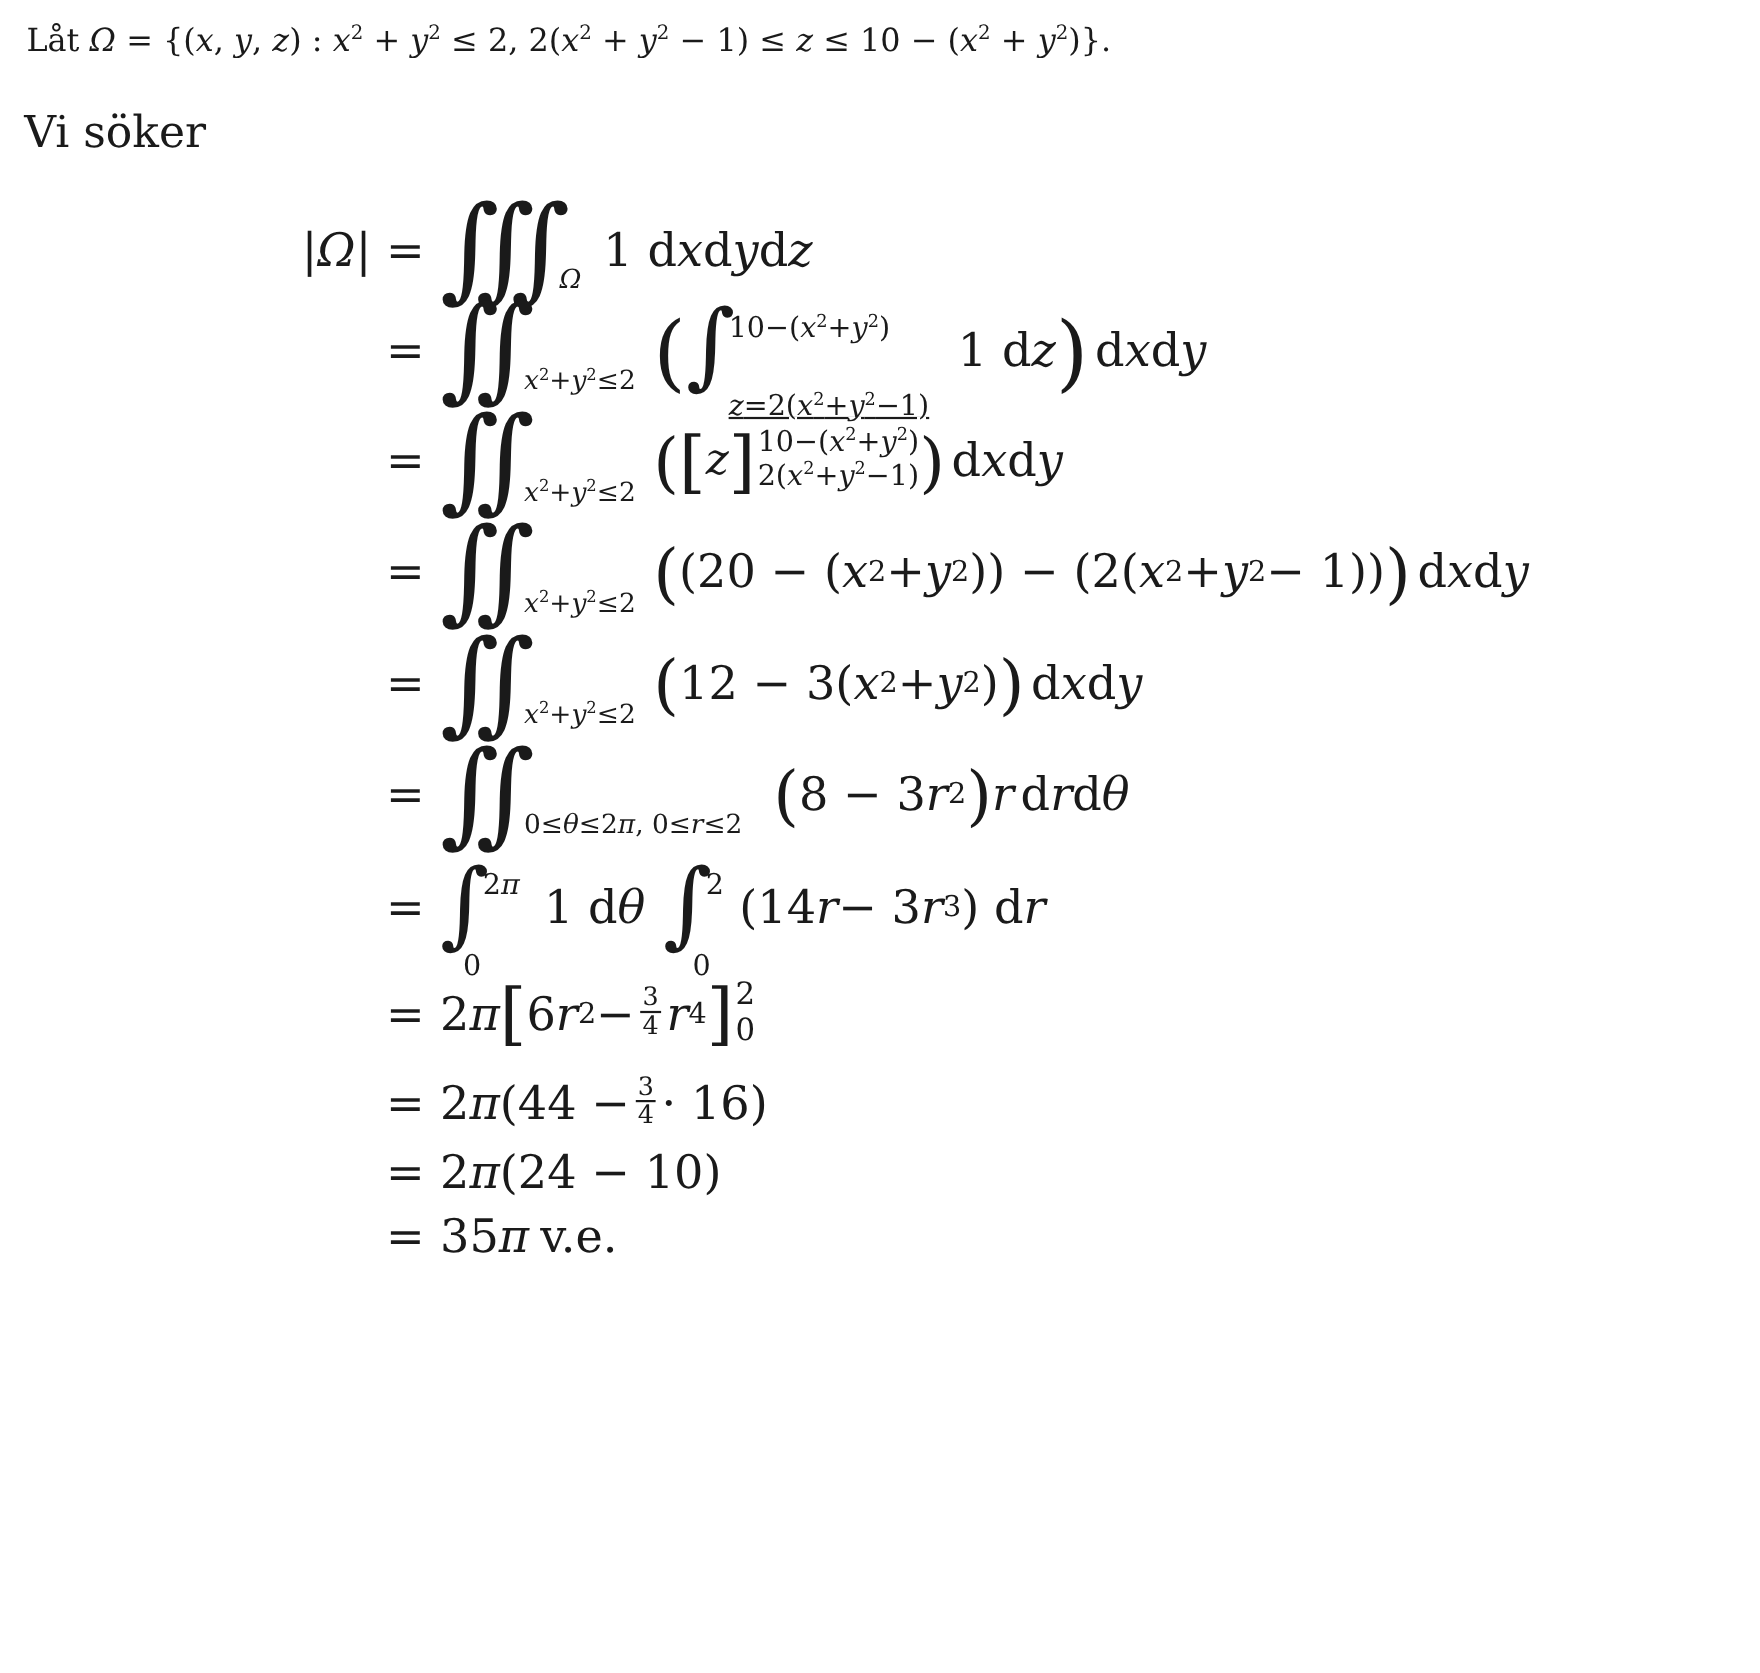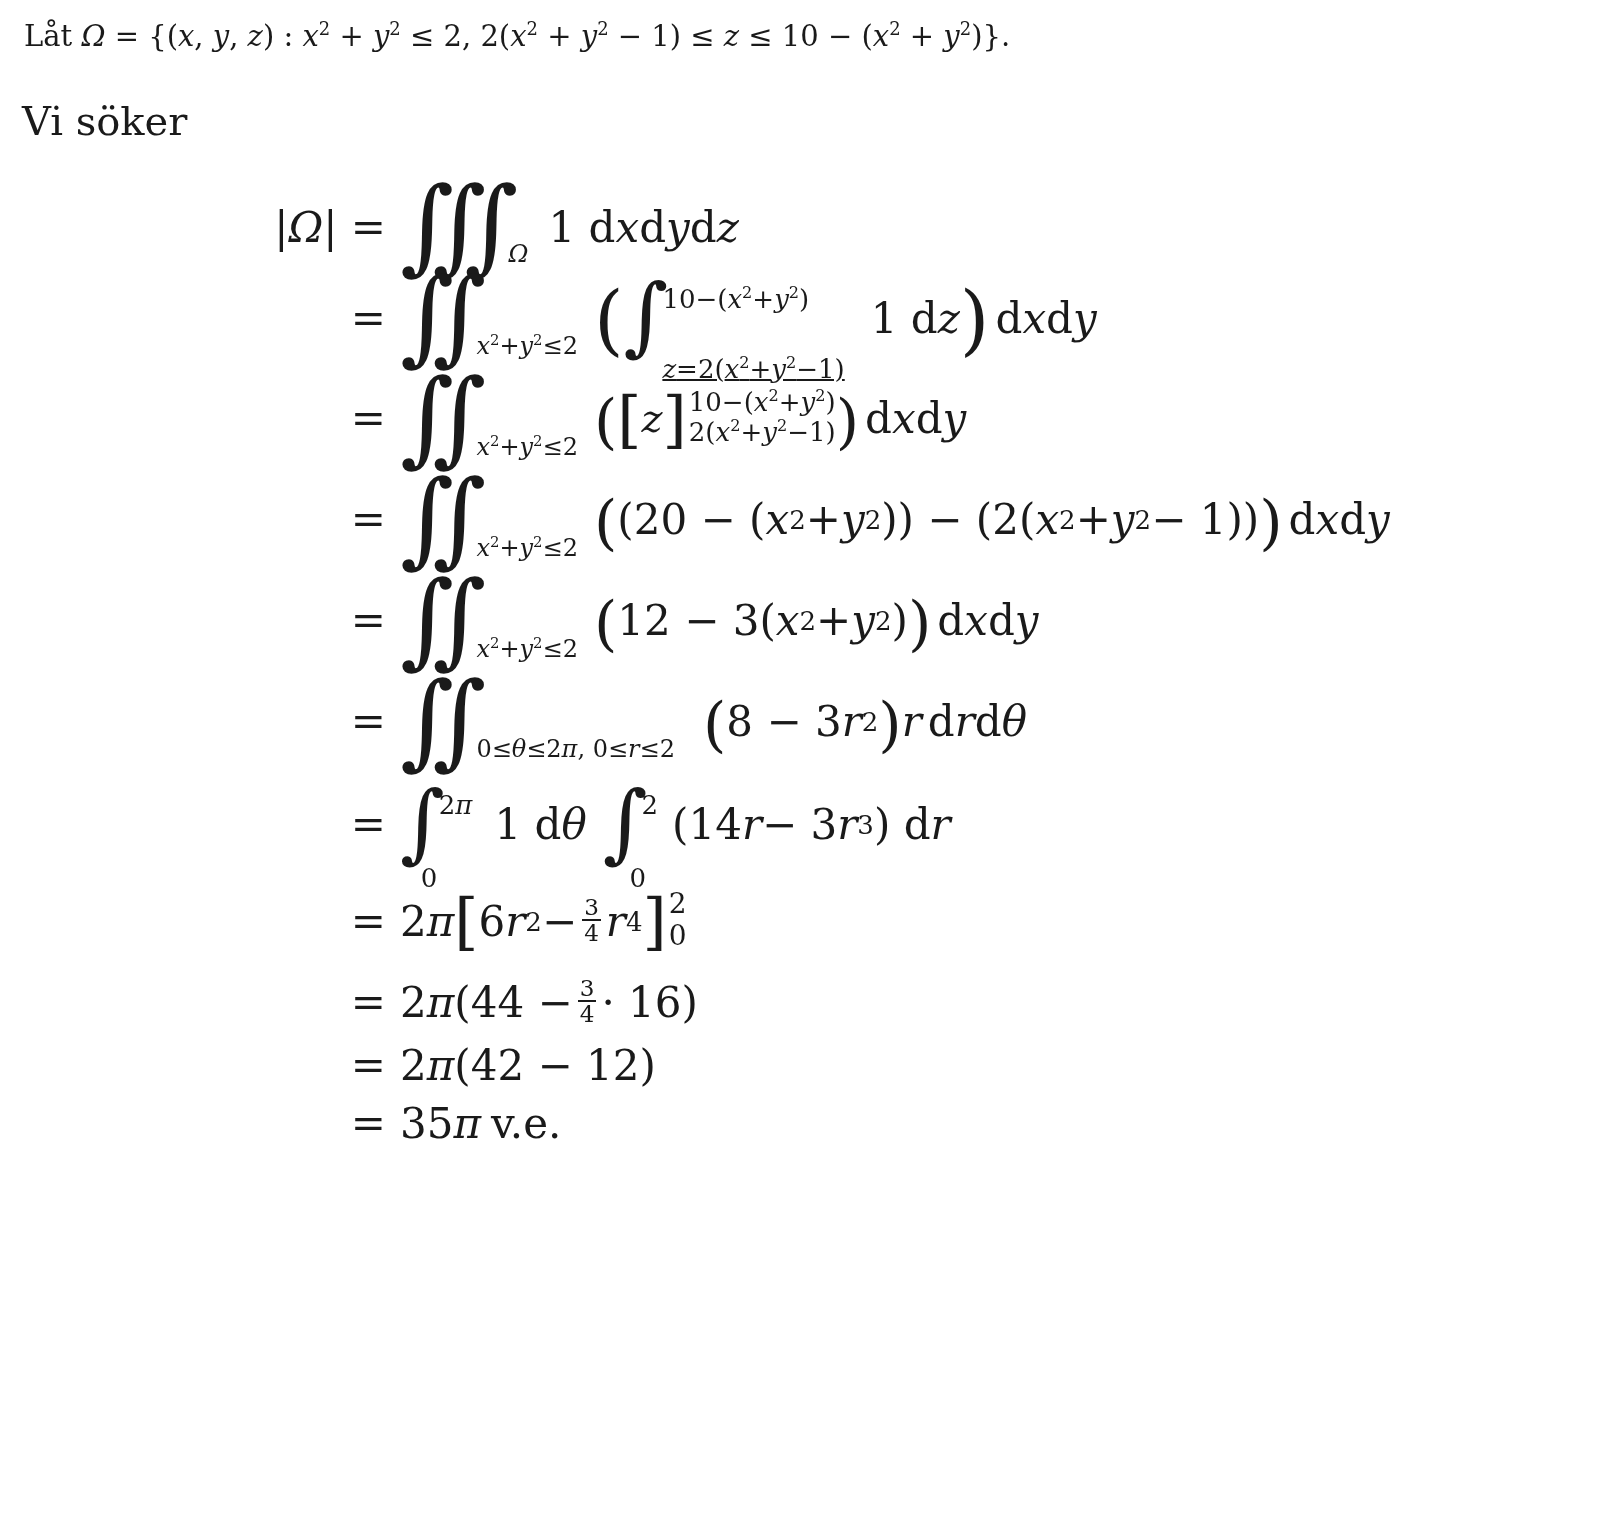--- a/index.html
+++ b/index.html
@@ -369,21 +369,21 @@
         </span>
         <span class="mup">· 16)</span>
       </div>
     </div>
 
     <div class="row" style="margin-top:16px;">
       <div class="lhs"><span class="mup">=</span></div>
       <div class="rhs">
         <span class="mup">2</span>
           <span class="mi">π</span>
-          <span class="mup">(42 − 12)</span>
+          <span class="mup">(24 − 10)</span>
       </div>
     </div>
 
     <div class="row" style="margin-top:16px;">
       <div class="lhs"><span class="mup">=</span></div>
       <div class="rhs">
         <span class="mup">35</span>
           <span class="mi">π</span>
         <span class="sp"></span>
         <span class="mup">v.e.</span>

